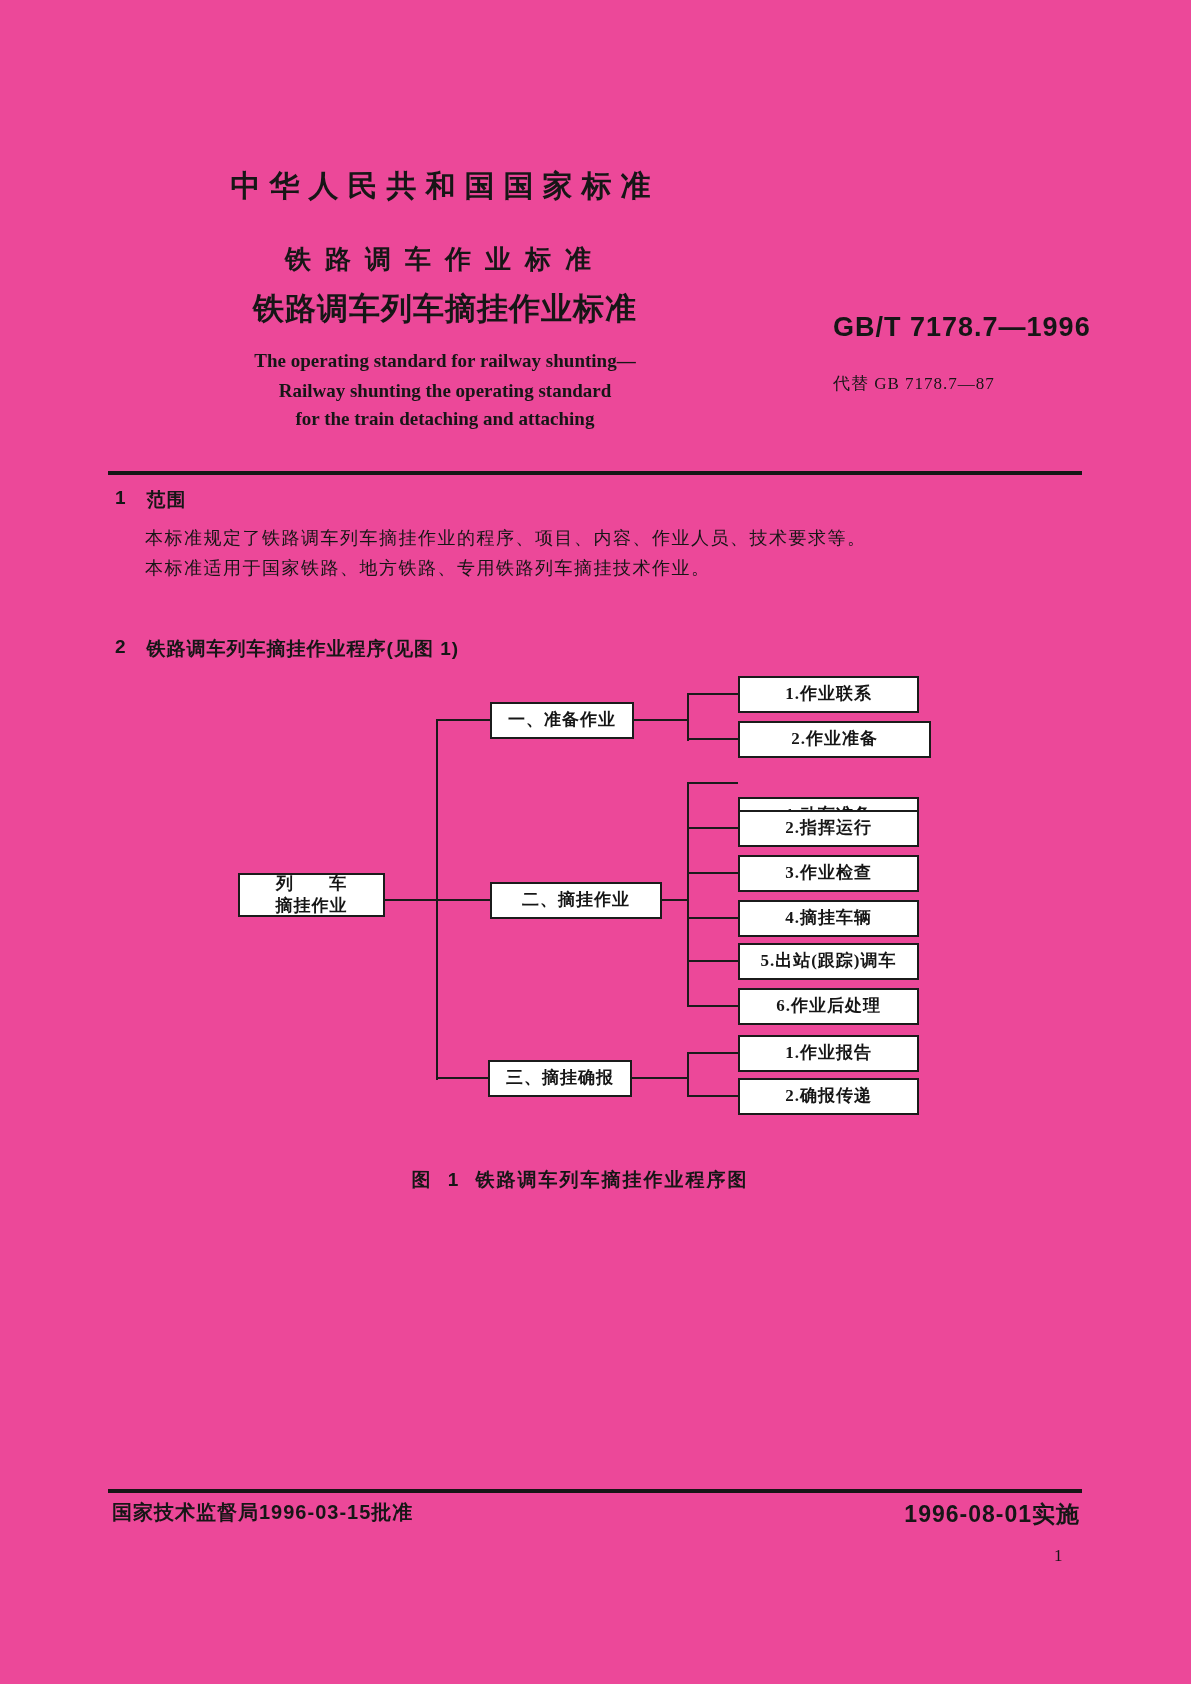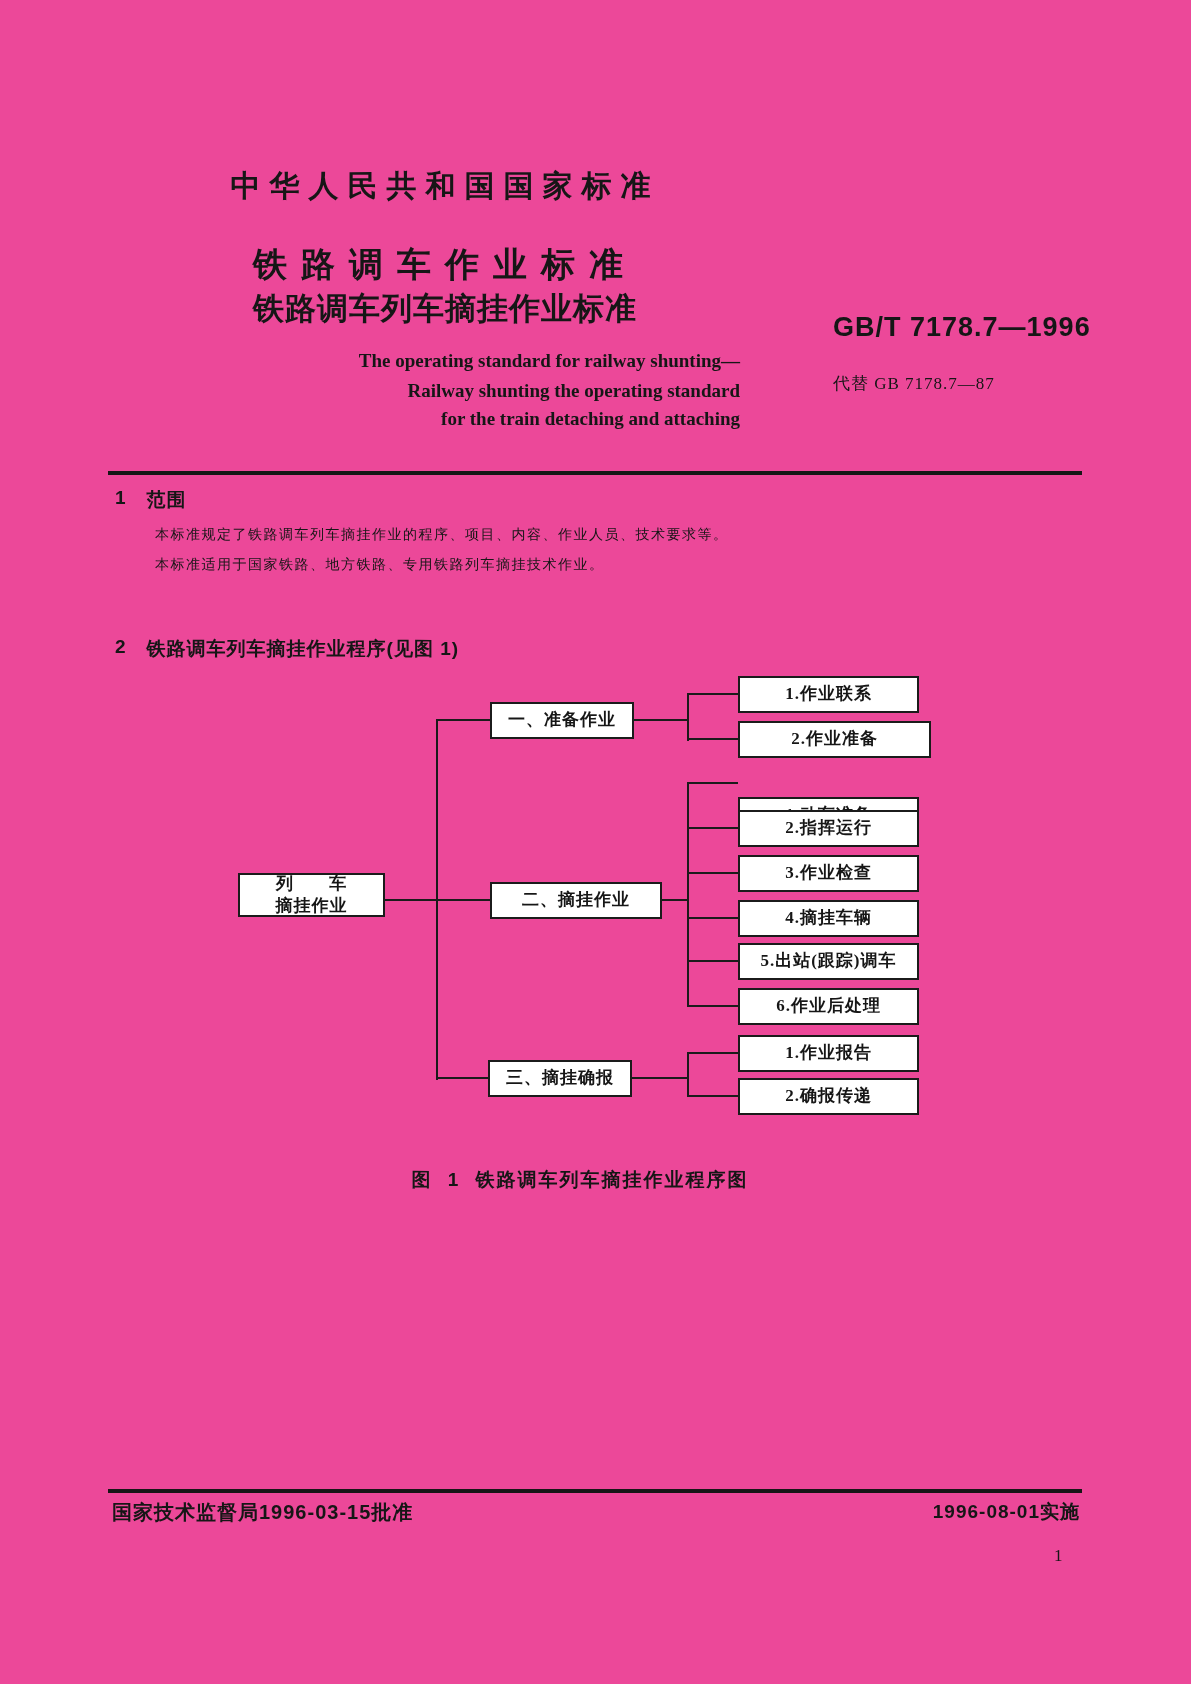--- a/index.html
+++ b/index.html
@@ -4,48 +4,48 @@
 <style>
   html,body{margin:0;padding:0;background:#ffffff;}
   .page{
     position:relative;width:1191px;height:1684px;background:#ec4899;
     color:#161616;font-family:"Liberation Serif",serif;overflow:hidden;
   }
   
   .hdr-cn{position:absolute;left:150px;width:590px;top:166px;text-align:center;
     font-family:"Liberation Sans",sans-serif;font-weight:700;font-size:30px;letter-spacing:9px;}
   .title1{position:absolute;left:150px;width:590px;top:242px;text-align:center;
-    font-family:"Liberation Sans",sans-serif;font-weight:700;font-size:34px;letter-spacing:14px;}
+    font-family:"Liberation Sans",sans-serif;font-weight:700;font-size:26px;letter-spacing:14px;}
   .title2{position:absolute;left:150px;width:590px;top:288px;text-align:center;
     font-family:"Liberation Sans",sans-serif;font-weight:700;font-size:31px;letter-spacing:1px;}
-  .eng{position:absolute;left:150px;width:590px;text-align:right;
+  .eng{position:absolute;left:150px;width:590px;text-align:center;
     font-family:"Liberation Serif",serif;font-weight:700;font-size:19px;}
   .stdcode{position:absolute;left:833px;top:312px;
     font-family:"Liberation Sans",sans-serif;font-weight:700;font-size:27px;letter-spacing:1px;}
   .replaces{position:absolute;left:833px;top:372px;font-size:17px;letter-spacing:1px;}
   .rule{position:absolute;left:108px;width:974px;height:4px;background:#161616;}
   
   .sec-h{position:absolute;left:115px;display:flex;gap:20px;
     font-family:"Liberation Sans",sans-serif;font-weight:700;font-size:19px;letter-spacing:1px;}
-  .para{position:absolute;left:155px;font-size:14px;letter-spacing:1.5px;}
+  .para{position:absolute;left:145px;font-size:18px;letter-spacing:1.5px;}
   
   .fbox{position:absolute;border:2px solid #1b1b1b;background:#fff;box-sizing:border-box;
     display:flex;flex-direction:column;align-items:center;justify-content:center;
     font-size:17px;font-weight:700;letter-spacing:1px;line-height:1.3;}
   .root-l1{word-spacing:30px;}
   .hline,.vline{position:absolute;background:#1b1b1b;}
   .hline{height:2px;}
   .vline{width:2px;}
   .caption{position:absolute;left:300px;width:560px;top:1167px;text-align:center;
     font-family:"Liberation Sans",sans-serif;font-weight:700;font-size:19px;letter-spacing:2px;word-spacing:8px;}
   
   .foot-l{position:absolute;left:112px;top:1499px;
     font-family:"Liberation Sans",sans-serif;font-weight:700;font-size:20px;letter-spacing:1px;}
   .foot-r{position:absolute;right:111px;top:1499px;
-    font-family:"Liberation Sans",sans-serif;font-weight:700;font-size:19px;letter-spacing:1px;}
+    font-family:"Liberation Sans",sans-serif;font-weight:700;font-size:23px;letter-spacing:1px;}
   .pageno{position:absolute;left:1054px;top:1546px;font-size:17px;}
 </style>
 </head>
 <body>
 
 <div class="page">
 
   <div class="hdr-cn">中华人民共和国国家标准</div>
   <div class="title1">铁路调车作业标准</div>
   <div class="title2">铁路调车列车摘挂作业标准</div>

